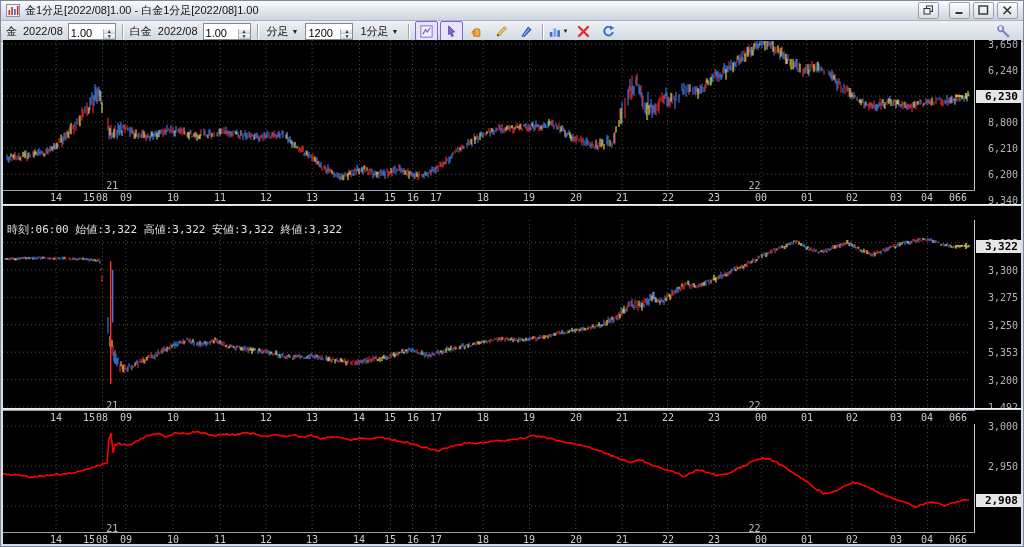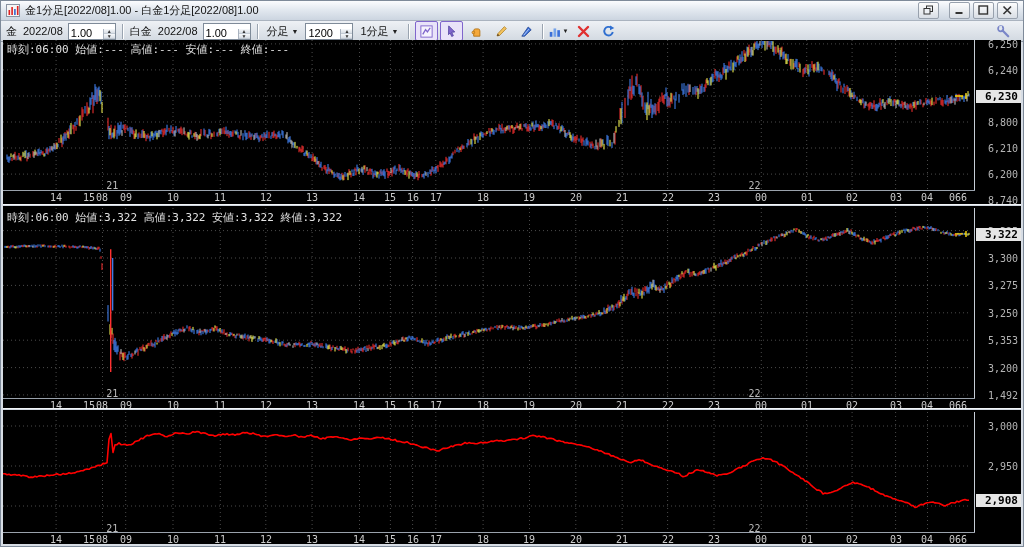--- a/index.html
+++ b/index.html
@@ -29,21 +29,21 @@
   .combo .arrow{font-size:7px;color:#222;}
   .tool-sep{width:1px;height:15px;background:#9aa4b0;box-shadow:1px 0 0 #fff;margin:0 2px;}
   .tool-btn{width:21px;height:18px;display:flex;align-items:center;justify-content:center;border:1px solid transparent;border-radius:2px;}
   .tool-btn.pressed{border:1px solid #8066cc;background:#e9e3f9;}
   .tool-btn .dd{font-size:6px;margin-left:1px;color:#222;}
   .tb-right{margin-left:auto;display:flex;align-items:center;padding-right:4px;}
   
   .charts{position:absolute;top:39px;left:2px;right:2px;bottom:2px;background:#000;overflow:hidden;}
   .panel{position:absolute;left:0;right:0;background:#000;overflow:hidden;}
   #p1{top:0;height:164px;}
-  #p2{top:168px;height:204px;}
+  #p2{top:180px;height:204px;}
   #p3{top:368px;height:138px;}
   .hsep{position:absolute;left:0;right:0;height:2px;background:#cfd6df;z-index:6;border-top:1px solid #f2f5f8;box-sizing:border-box;}
   .plot{position:absolute;left:0;top:0;}
   .info{position:absolute;top:2px;left:4px;font:11px "DejaVu Sans Mono",monospace;color:#e2e2e2;z-index:4;white-space:nowrap;}
   .price-axis{position:absolute;right:0;top:0;bottom:0;width:46px;background:#000;border-left:1px solid #c6cdd6;z-index:3;}
   .ylab{position:absolute;right:3px;font:10px "DejaVu Sans Mono",monospace;color:#b4b4b4;white-space:nowrap;}
   .price-current{position:absolute;right:0;left:1px;height:13px;background:#e6e6e6;color:#000;
     font:bold 11px "DejaVu Sans Mono",monospace;text-align:right;padding-right:3px;line-height:13px;z-index:5;}
   .time-axis{position:absolute;left:0;right:46px;bottom:0;height:13px;background:#000;border-top:1px solid #9aa2ac;z-index:4;}
   .xlab{position:absolute;top:1px;transform:translateX(-50%);font:10px "DejaVu Sans Mono",monospace;color:#cccccc;}
@@ -220,21 +220,20 @@
           <line x1="803.7" y1="0" x2="803.7" y2="151" stroke="#4a4a4a" stroke-dasharray="1 3"></line>
           <line x1="849.1" y1="0" x2="849.1" y2="151" stroke="#4a4a4a" stroke-dasharray="1 3"></line>
           <line x1="892.6" y1="0" x2="892.6" y2="151" stroke="#4a4a4a" stroke-dasharray="1 3"></line>
           <line x1="924.5" y1="0" x2="924.5" y2="151" stroke="#4a4a4a" stroke-dasharray="1 3"></line>
           <path d="M9 117.9V121.1M12 111.8V118.6M13 115.7V120.4M16 113.0V119.0M18 115.6V121.3M24 116.3V121.4M27 113.7V117.8M30 111.0V116.7M34 112.5V115.8M39 111.3V114.7M40 111.3V114.7M43 108.7V113.0M45 109.3V114.7M46 108.4V111.3M48 106.7V110.4M53 102.6V109.2M56 98.0V102.9M59 97.6V107.2M62 92.0V98.7M64 90.2V94.8M66 88.5V98.9M70 84.6V89.3M71 85.0V93.9M73 85.9V90.8M76 76.3V85.7M79 67.2V80.6M80 69.2V77.1M84 62.3V76.1M85 66.5V74.5M90 55.2V73.3M94 49.3V64.0M105 77.7V90.5M108 84.7V99.2M112 85.5V96.5M121 84.5V90.2M122 84.4V93.0M124 85.5V89.7M128 87.7V92.9M130 89.6V94.5M131 90.9V99.1M136 92.4V97.6M138 93.6V98.1M140 89.2V97.4M142 93.4V97.7M143 94.6V101.2M145 93.5V97.5M146 96.0V98.6M159 88.7V91.6M160 90.4V97.1M161 88.6V95.2M162 88.1V93.7M166 87.9V91.5M169 90.0V92.9M170 86.7V93.8M175 88.6V91.7M177 88.1V94.0M178 86.6V93.3M179 88.5V95.2M182 91.2V95.3M184 93.5V96.5M188 90.3V94.5M192 91.8V99.3M195 95.0V99.8M198 89.0V96.2M202 89.9V96.4M208 92.5V99.2M211 91.6V96.9M215 91.8V96.7M219 88.3V94.0M221 87.2V93.9M222 90.5V94.3M224 90.7V96.1M226 91.6V97.8M229 92.0V96.8M230 90.3V96.4M236 95.3V98.4M237 95.1V99.5M246 91.2V98.3M248 94.4V99.9M253 93.0V97.9M257 95.5V100.8M258 95.2V98.3M260 96.7V101.1M262 93.1V99.7M266 91.8V98.3M270 91.9V98.1M271 90.6V97.7M273 93.8V99.2M274 95.1V98.5M296 106.7V112.3M297 107.4V110.9M298 109.1V112.6M299 105.4V112.3M300 106.0V112.2M305 113.1V117.8M309 117.3V121.3M310 113.5V120.5M311 117.0V121.8M313 118.7V124.3M316 120.9V127.2M319 127.1V130.8M321 125.4V128.9M322 125.0V130.3M323 126.9V133.5M326 127.4V134.0M328 128.8V132.4M330 132.1V134.9M335 133.1V138.1M339 132.8V139.0M341 134.3V140.1M346 129.1V135.4M348 132.7V137.4M352 127.5V130.8M353 129.0V135.3M362 125.2V132.8M365 132.0V134.7M366 129.3V134.8M367 128.3V131.2M368 129.1V134.7M371 133.2V136.8M377 130.4V133.7M379 131.6V134.9M384 128.5V132.0M385 130.8V138.1M386 131.0V136.0M387 131.9V135.0M389 129.7V136.5M390 127.4V132.5M396 124.0V131.6M399 127.7V132.2M403 131.3V134.6M404 129.7V136.6M405 128.3V131.7M408 131.2V136.5M412 133.5V138.7M415 133.9V140.3M416 131.0V138.0M419 133.9V137.3M428 129.6V135.7M430 127.0V130.8M434 125.8V128.3M435 124.9V131.9M437 121.2V127.0M438 122.3V127.5M439 123.8V126.7M440 120.7V127.6M443 116.8V124.4M444 118.3V121.7M450 111.6V115.2M452 109.7V113.4M455 106.5V109.4M458 106.1V112.0M459 104.4V109.7M461 105.7V108.9M466 100.3V105.3M471 93.4V100.3M474 94.3V97.5M481 92.9V95.4M483 92.4V95.9M486 88.0V92.8M488 88.1V93.8M494 88.0V90.5M496 83.8V90.9M499 83.7V91.1M501 87.7V90.5M502 87.3V93.2M505 85.4V90.5M507 85.8V92.2M508 85.5V88.6M510 86.5V94.0M511 87.9V93.0M513 85.2V88.2M514 82.6V88.3M516 86.0V90.7M518 83.5V89.3M519 88.0V90.8M522 83.6V87.3M524 86.9V91.5M525 84.1V91.3M526 86.2V91.7M531 84.9V91.8M536 84.6V91.0M537 85.2V90.9M540 84.8V88.6M549 79.4V86.2M550 80.0V86.8M555 86.0V89.7M556 83.2V89.1M561 88.0V92.1M565 92.0V94.7M571 96.9V102.6M572 96.0V100.5M573 97.1V103.4M574 94.8V100.2M578 95.5V102.9M579 98.7V105.8M580 97.4V101.6M587 101.7V107.5M589 101.4V106.0M590 103.6V108.3M595 102.4V110.3M598 98.4V107.8M612 91.2V104.6M617 68.0V79.4M622 57.9V78.0M626 46.4V58.7M628 46.6V59.9M629 35.4V58.4M634 33.7V46.6M638 45.2V57.4M640 56.1V69.7M647 63.6V73.2M651 65.8V72.5M653 63.9V75.3M655 61.9V71.0M656 58.7V73.2M657 56.6V62.1M659 52.5V61.5M660 55.7V63.0M661 54.9V64.4M665 56.1V67.5M667 58.0V67.6M669 53.4V63.7M686 44.6V55.0M693 47.4V55.1M697 44.4V53.9M702 44.3V51.6M703 39.5V47.8M712 29.0V38.7M716 34.5V42.0M720 27.4V35.1M726 21.5V28.6M734 16.3V22.5M738 17.1V23.3M741 9.9V15.7M743 11.4V21.2M746 4.6V15.2M747 8.8V12.5M752 1.6V7.5M765 1.0V6.7M767 2.7V7.4M772 6.9V12.5M773 6.5V14.0M776 7.8V14.7M779 6.6V15.5M782 14.2V20.0M787 18.9V25.8M791 23.1V28.6M796 22.2V27.5M800 28.9V37.1M801 27.9V34.3M803 24.0V32.3M809 21.1V27.9M810 24.3V30.7M812 23.5V29.3M813 27.4V31.1M821 29.7V34.8M827 31.4V36.9M830 31.6V40.5M835 39.3V48.7M836 38.2V43.3M838 45.5V52.5M842 46.4V54.0M844 45.0V52.2M846 48.3V56.4M850 54.9V59.1M852 54.8V57.7M856 59.9V62.4M859 58.5V62.9M861 63.3V68.5M865 63.9V66.5M866 62.8V70.4M867 61.9V68.6M868 62.3V66.3M870 64.6V68.9M871 60.3V67.3M872 64.9V70.5M877 58.2V65.4M878 62.4V69.9M884 60.1V65.2M891 59.1V65.7M892 59.1V62.3M897 63.7V66.5M899 60.8V66.6M900 62.5V69.4M901 62.1V65.0M904 63.1V69.9M906 65.1V67.7M907 63.6V69.2M908 63.5V67.5M909 65.4V71.9M912 60.3V67.2M913 62.2V69.6M918 59.7V64.3M920 63.6V67.3M923 58.0V63.9M927 59.1V64.2M928 60.6V66.3M931 61.6V65.3M933 57.0V63.8M938 60.1V64.9M939 58.2V65.7M940 60.0V66.5M945 60.3V66.1M947 57.0V63.3M950 58.8V62.8M954 54.3V61.7M956 53.9V61.1" stroke="#ff3030" stroke-width="1" fill="none"></path>
           <path d="M4 114.5V119.6M5 116.7V122.0M6 116.5V122.9M7 116.5V120.5M15 115.5V120.1M21 112.9V115.9M23 110.2V117.7M26 112.1V116.8M35 109.1V116.1M36 108.6V114.2M37 111.9V115.6M38 109.9V113.3M42 113.0V116.3M44 107.4V114.0M47 106.1V112.5M50 107.2V111.6M52 104.6V109.8M55 103.9V107.3M60 96.3V104.4M61 93.3V100.9M63 93.4V100.7M67 85.3V94.1M72 82.0V86.5M74 78.2V84.8M82 66.0V73.5M87 57.3V69.8M88 58.1V64.8M89 52.2V59.0M91 55.2V65.8M92 44.1V60.2M93 46.7V62.0M95 47.7V61.6M96 46.5V55.7M98 51.5V64.2M106 86.0V99.2M109 92.8V97.9M110 92.4V97.0M114 90.0V99.2M115 82.7V93.5M116 85.2V95.8M117 84.8V94.6M118 81.7V92.7M120 84.7V88.7M125 87.8V91.2M127 86.7V96.9M129 87.2V94.1M135 93.5V99.0M139 90.2V98.0M144 95.0V98.8M147 95.5V101.4M148 91.7V98.2M150 92.8V100.0M151 93.7V97.6M152 91.4V95.7M153 90.6V96.8M155 90.9V97.2M157 90.1V93.7M158 89.8V94.4M163 89.7V95.4M164 84.7V92.0M167 90.6V93.5M168 85.3V91.1M171 90.8V95.8M173 86.0V92.8M176 88.7V93.3M187 89.6V94.3M189 95.3V97.8M201 88.5V95.4M204 94.2V97.4M206 88.9V95.9M207 89.6V94.4M214 92.4V96.3M216 88.8V92.8M218 88.7V94.2M223 86.6V93.9M225 89.9V94.1M227 91.0V95.3M228 91.1V97.0M232 90.3V93.5M234 89.5V94.4M235 91.9V97.6M240 93.2V100.3M242 90.2V96.6M243 92.9V100.2M244 92.7V99.0M247 92.4V97.1M249 93.4V96.6M252 93.1V99.2M254 92.7V98.1M255 95.4V99.5M256 97.3V102.2M259 93.8V97.6M261 92.1V97.4M263 94.3V98.1M264 90.5V98.1M268 95.6V98.9M269 92.2V96.2M272 93.6V96.3M275 91.9V97.1M276 90.8V97.4M277 93.6V98.8M279 90.1V95.3M280 91.0V98.0M285 98.7V103.4M286 97.0V101.9M287 96.2V102.5M290 102.2V105.1M291 102.5V108.2M301 113.0V115.9M302 112.2V116.2M303 110.4V113.8M306 112.0V118.3M308 114.2V118.2M314 117.1V124.6M317 123.9V127.5M318 121.8V127.7M324 129.3V133.8M325 124.0V131.3M327 128.8V131.5M331 131.7V137.9M332 133.7V136.8M334 132.4V137.1M336 132.9V139.1M337 136.6V140.4M338 133.8V139.9M342 132.0V136.8M344 133.3V136.7M349 129.5V132.6M350 132.9V136.0M351 129.3V135.8M354 124.6V131.7M355 127.1V131.2M358 128.5V131.7M360 128.6V134.8M369 128.8V131.7M370 131.2V138.5M372 130.4V135.0M373 131.5V136.6M376 134.4V138.6M378 129.1V136.1M380 130.4V135.6M381 129.2V136.3M382 131.3V138.9M391 126.6V133.8M392 125.5V129.5M393 129.7V134.6M394 128.4V131.1M397 124.9V130.6M398 128.6V133.1M400 130.1V134.4M401 127.9V131.5M407 130.3V134.8M409 131.9V136.0M410 133.1V136.7M411 132.9V139.2M413 131.1V137.1M420 134.1V137.1M421 133.6V138.6M422 131.0V134.8M425 131.9V137.3M427 129.4V134.0M429 126.2V132.0M431 129.6V133.6M432 127.1V131.3M433 126.0V133.4M441 122.3V125.0M442 121.5V124.1M446 116.5V124.0M447 116.9V122.5M448 115.6V118.3M449 113.3V118.6M454 108.3V112.1M456 109.8V112.6M460 105.5V108.8M464 103.0V107.4M465 99.0V105.4M469 99.2V106.7M475 96.2V102.8M478 91.3V96.1M479 92.0V97.2M480 93.5V97.8M487 91.1V96.7M490 89.1V94.5M491 90.0V94.8M493 87.5V92.3M497 85.1V89.3M498 87.9V93.5M500 89.8V93.4M506 85.1V89.6M521 84.1V86.8M523 83.2V88.6M527 84.5V90.7M528 87.3V90.6M530 81.4V88.7M532 84.5V90.1M533 80.4V87.6M534 84.3V87.1M535 83.9V87.4M539 84.2V91.1M541 82.2V87.6M542 83.0V88.0M543 84.5V88.0M545 81.4V88.5M547 80.8V84.5M548 81.2V85.1M551 85.3V89.1M553 82.9V86.1M554 85.5V89.7M557 89.6V93.3M559 84.9V91.3M560 86.2V90.7M563 92.9V98.1M564 92.9V96.3M566 89.8V95.1M569 96.3V101.9M570 93.6V100.5M576 98.5V101.6M581 100.3V105.7M583 98.7V106.2M584 97.4V104.6M585 100.5V105.6M588 103.6V108.5M592 105.9V109.4M600 99.3V104.8M604 94.9V104.8M605 95.9V106.2M609 102.1V107.9M619 61.8V83.4M625 49.3V65.4M627 38.9V51.0M630 45.6V54.2M631 45.9V55.8M633 36.3V45.0M636 44.0V54.0M637 46.3V54.9M639 52.4V66.6M642 62.4V72.9M643 64.5V75.0M645 51.8V69.2M648 59.0V67.9M649 64.6V78.0M650 64.7V74.5M652 63.2V74.3M662 54.1V59.0M663 47.5V56.2M664 52.7V66.5M666 57.3V65.7M671 55.5V59.5M672 58.7V69.0M673 51.9V60.7M676 54.1V62.7M679 43.4V50.7M680 49.3V55.0M681 43.1V54.1M683 45.6V56.9M685 43.8V52.6M690 47.0V54.7M692 45.9V54.5M694 46.0V51.8M696 49.3V54.4M698 46.0V53.8M699 43.7V52.7M701 46.9V52.1M707 37.9V45.6M709 33.7V42.5M710 33.8V41.9M713 30.5V35.7M714 31.4V41.3M715 31.2V37.5M717 32.3V37.8M718 34.1V40.1M719 34.9V38.6M721 23.0V33.2M722 25.0V32.8M724 25.4V32.5M725 26.1V32.4M727 26.5V30.4M728 19.8V30.4M731 20.6V30.3M732 22.3V26.4M733 21.9V27.2M736 19.0V25.4M737 14.4V23.5M739 11.2V21.9M740 16.7V21.0M744 6.6V16.6M748 7.0V17.1M753 2.5V8.9M754 1.0V8.4M755 3.7V10.1M756 3.6V8.0M759 1.0V7.9M760 1.0V4.4M761 1.0V5.0M766 1.0V5.2M768 1.0V9.0M769 1.0V4.9M771 6.4V15.6M777 10.0V19.6M780 12.0V19.5M781 11.4V18.5M785 14.1V21.1M792 21.1V27.1M793 18.8V27.4M794 19.0V29.1M795 28.0V32.0M802 27.3V33.5M806 29.3V36.6M807 24.0V31.9M814 22.0V32.4M816 23.7V32.8M818 26.4V31.1M819 27.4V31.4M826 30.6V35.2M828 32.4V39.1M829 29.7V41.1M832 33.8V42.5M833 38.1V43.9M834 41.1V51.1M837 41.4V45.3M840 47.5V53.3M841 43.7V47.3M845 46.7V51.1M848 50.3V59.5M851 51.8V59.0M854 56.7V61.1M860 58.5V63.4M862 61.3V67.9M869 63.1V69.0M873 64.0V71.0M874 63.8V71.3M875 64.8V68.5M876 62.7V67.1M879 59.6V66.0M885 58.2V62.9M887 56.1V62.2M890 60.4V66.3M896 60.2V66.4M898 64.0V68.2M903 65.3V68.6M905 63.9V69.7M910 62.0V66.0M914 61.4V65.1M917 59.1V64.7M924 60.3V65.3M925 58.7V62.8M926 60.6V64.4M935 57.9V60.4M937 57.0V60.2M942 59.5V63.7M943 60.7V64.7M944 55.0V62.3M946 58.0V63.6M949 55.7V63.0M951 57.6V60.8M953 53.7V60.8M957 55.3V61.4M960 55.9V59.3M961 56.6V62.0M962 55.5V58.6M963 54.0V58.0M966 53.6V56.6" stroke="#4488ff" stroke-width="1" fill="none"></path>
           <path d="M8 113.4V117.1M10 114.8V117.6M17 117.2V120.4M20 111.8V117.1M22 110.7V118.2M32 109.6V115.4M41 113.6V116.6M54 102.7V109.1M58 94.6V102.8M65 91.5V97.9M68 83.0V94.3M77 75.3V86.3M86 67.6V73.5M97 50.1V61.2M99 61.9V72.9M107 88.1V95.3M111 88.7V98.4M132 93.5V98.8M133 89.4V97.1M141 91.0V98.1M149 91.2V96.4M154 92.8V99.4M185 91.9V97.7M186 92.3V99.6M191 93.2V96.8M196 95.4V98.7M197 93.9V99.2M209 93.3V96.9M217 88.6V95.5M233 91.4V94.7M292 101.9V107.8M294 105.9V108.6M304 110.5V115.8M312 116.3V121.8M329 130.3V133.5M340 135.2V140.4M345 132.7V140.1M347 130.8V134.9M356 128.7V134.2M361 125.5V129.4M374 131.5V137.7M375 131.8V134.4M402 130.1V135.0M406 131.3V138.7M414 132.3V136.8M457 107.5V110.1M468 98.8V104.5M472 96.4V104.0M477 92.6V100.1M484 91.1V94.0M489 88.2V91.7M504 85.7V89.5M509 85.0V88.3M517 83.9V89.4M529 82.7V86.6M538 86.1V89.2M546 79.1V86.1M558 86.3V91.5M567 92.2V98.0M568 94.8V100.6M599 99.4V106.6M601 103.9V109.5M607 99.8V106.4M613 86.2V92.6M616 79.9V86.9M618 68.3V84.2M644 62.4V80.1M646 65.2V75.3M668 52.8V61.7M695 48.2V58.9M704 38.1V43.2M705 40.3V45.2M708 36.8V45.4M723 29.0V39.7M730 22.5V32.4M735 15.4V19.6M742 13.5V22.0M745 7.2V16.7M750 10.1V15.6M751 3.4V10.1M762 1.0V10.6M770 1.3V11.9M775 5.2V12.6M778 7.6V16.9M783 13.6V24.1M784 18.8V24.0M788 18.9V29.4M790 19.1V29.5M797 23.7V32.6M805 24.4V34.4M811 24.2V32.4M815 21.7V30.5M831 35.2V39.6M847 48.0V57.4M849 52.8V57.0M857 58.9V63.2M858 59.9V65.2M880 59.1V63.3M886 58.3V64.2M888 59.1V66.0M894 59.7V64.1M895 59.5V64.6M911 61.8V68.2M915 61.0V64.8M929 57.6V65.1M959 55.8V59.4M965 51.1V56.2" stroke="#ffff55" stroke-width="1" fill="none"></path>
           <path d="M11 113.8V119.8M25 112.8V119.1M31 111.7V117.9M33 111.5V114.6M49 105.9V110.5M51 103.1V108.9M119 90.1V95.9M156 89.9V97.2M172 90.2V96.6M181 87.4V94.2M193 92.0V97.0M194 93.9V100.8M205 94.7V98.4M238 90.1V95.7M251 94.8V100.1M283 94.5V98.5M284 92.1V99.3M288 99.8V103.9M289 100.8V107.6M315 121.1V124.4M359 126.8V132.7M364 127.1V131.3M388 127.8V133.0M423 132.2V135.9M473 96.8V99.7M503 87.2V91.1M512 87.0V89.7M515 85.7V88.2M562 90.0V96.9M593 99.6V106.6M594 105.5V109.3M597 98.5V106.9M611 92.9V103.4M687 44.4V52.0M749 6.8V15.4M757 1.0V5.6M764 1.0V9.6M863 61.6V65.8M881 63.5V67.5M882 61.9V69.0M893 60.8V68.0M902 61.6V67.9M921 62.5V65.3M948 56.6V63.5M952 58.5V64.7M964 55.2V61.4" stroke="#cccccc" stroke-width="1" fill="none"></path>
           <path d="M952 56.0H960M963 53V59" stroke="#ffd800" stroke-width="1.4" fill="none"></path>
         </svg>
-      <div class="info">時刻:06:00 始値:--- 高値:--- 安値:--- 終値:---</div>
       <div class="time-axis">
           <span class="xlab" style="left:53px">14</span>
           <span class="xlab" style="left:86px">15</span>
           <span class="xlab" style="left:99px">08</span>
           <span class="xlab" style="left:123px">09</span>
           <span class="xlab" style="left:170px">10</span>
           <span class="xlab" style="left:217px">11</span>
           <span class="xlab" style="left:263px">12</span>
           <span class="xlab" style="left:309px">13</span>
           <span class="xlab" style="left:356px">14</span>
@@ -249,27 +248,27 @@
           <span class="xlab" style="left:711px">23</span>
           <span class="xlab" style="left:758px">00</span>
           <span class="xlab" style="left:804px">01</span>
           <span class="xlab" style="left:849px">02</span>
           <span class="xlab" style="left:893px">03</span>
           <span class="xlab" style="left:924px">04</span>
           <span class="xlab" style="left:955px">066</span>
         </div>
       <div class="price-axis">
         <div class="price-current" style="top: 49.9741px;">6,230</div>
-      <div class="ylab" style="top: -1.09483px;">6,250</div>
+      <div class="ylab" style="top: -1.09483px;">3,650</div>
           <div class="ylab" style="top: 24.9397px;">6,240</div>
           <div class="ylab" style="top: 50.9741px;">6,230</div>
           <div class="ylab" style="top: 77.0086px;">8,800</div>
           <div class="ylab" style="top: 103.043px;">6,210</div>
           <div class="ylab" style="top: 129.078px;">6,200</div>
-          <div class="ylab" style="top: 155.112px;">8,740</div>
+          <div class="ylab" style="top: 155.112px;">9,340</div>
         </div>
     <div class="daymark" style="left: 103.192px; top: 140px;">21</div>
         <div class="daymark" style="left: 745.582px; top: 140px;">22</div>
       </div>
     <div class="hsep" style="top:164px"></div>
     <div class="panel" id="p2">
       <svg class="plot" width="974" height="193">
           <line x1="0" y1="22.6" x2="966" y2="22.6" stroke="#4a4a4a" stroke-dasharray="1 3"></line>
           <line x1="0" y1="50.0" x2="966" y2="50.0" stroke="#4a4a4a" stroke-dasharray="1 3"></line>
           <line x1="0" y1="77.4" x2="966" y2="77.4" stroke="#4a4a4a" stroke-dasharray="1 3"></line>

